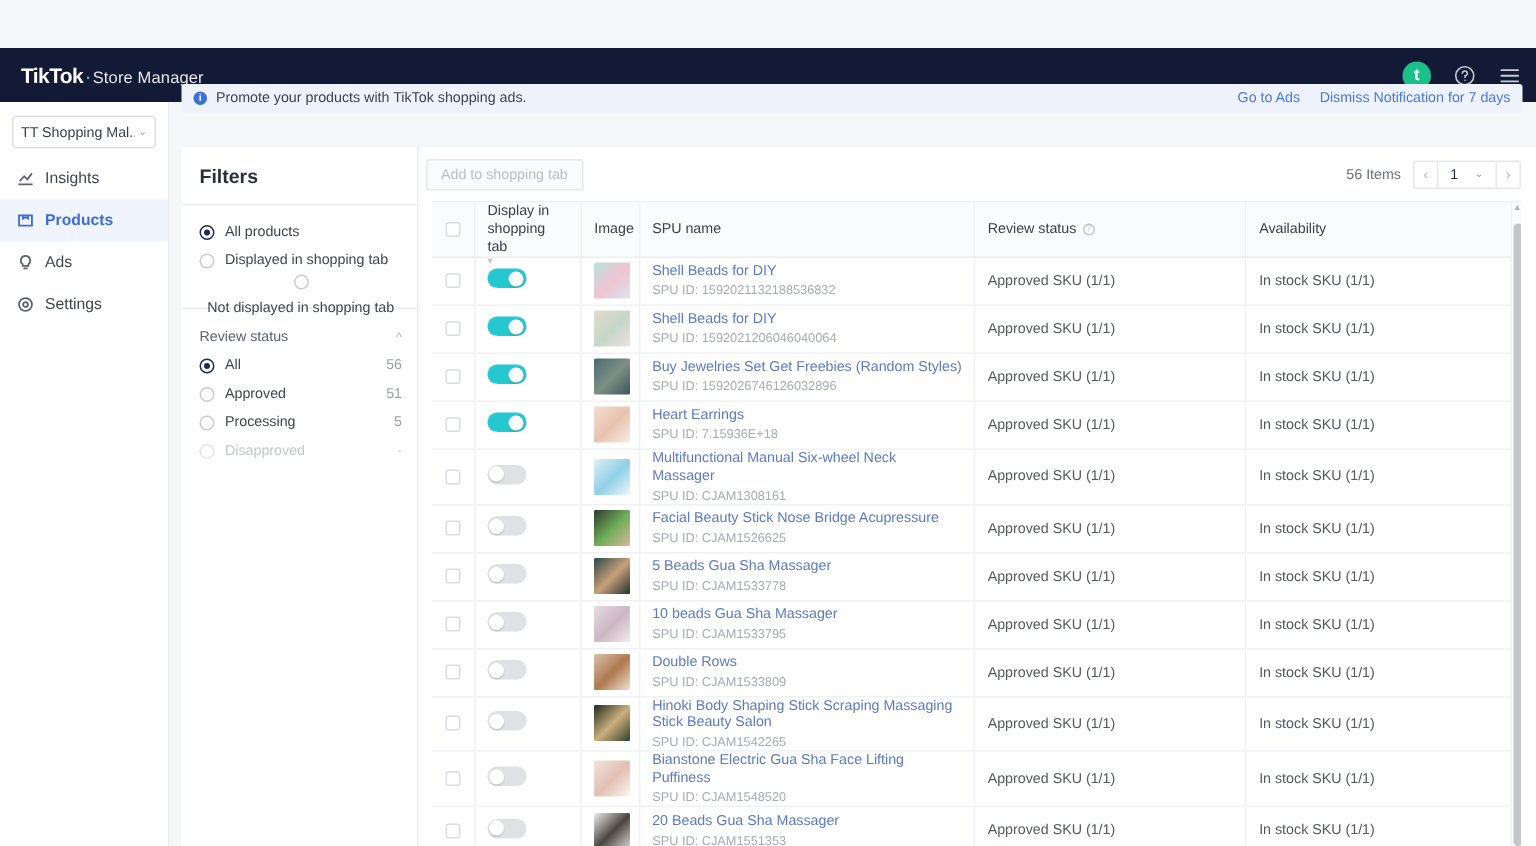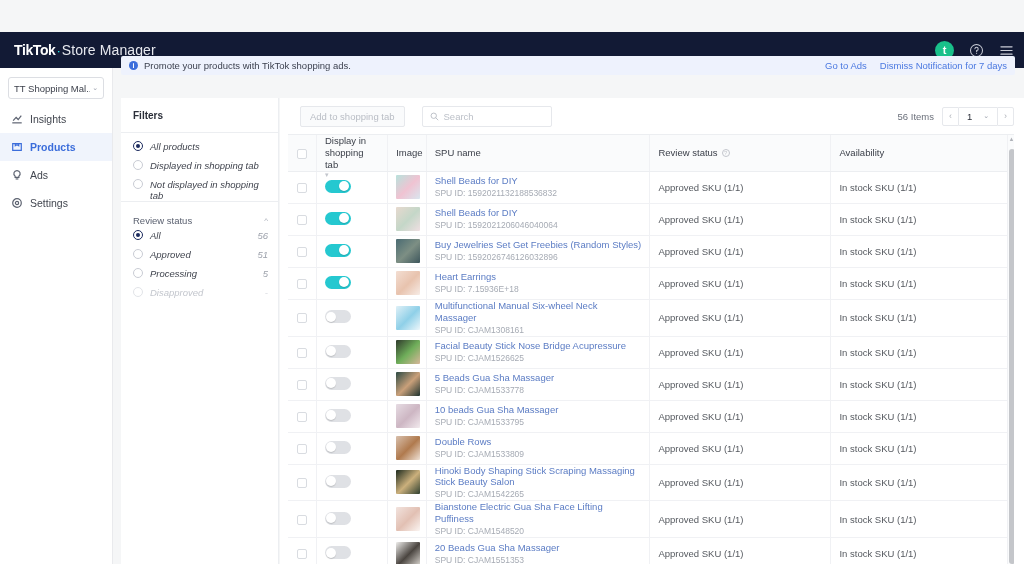--- a/index.html
+++ b/index.html
@@ -15,21 +15,21 @@
   .topbar {
     position: absolute; top: 0; left: 0; width: 1024px; height: 36px;
     background: #121a35;
     display: flex; align-items: center;
   }
   .brand-wrap { display: flex; align-items: baseline; padding-left: 14px; }
   .brand-tiktok {
     color: #ffffff; font-size: 14px; font-weight: bold; letter-spacing: -0.4px;
   }
   .brand-dot { color: #25f4ee; font-size: 13px; margin: 0 1px 0 1px; }
-  .brand-sub { color: #e6e8ee; font-size: 14px; letter-spacing: 0.1px; }
+  .brand-sub { color: #e6e8ee; font-size: 11px; letter-spacing: 0.1px; }
   .topbar-right {
     position: absolute; right: 10px; top: 0; height: 36px;
     display: flex; align-items: center; gap: 15px;
   }
   .avatar {
     width: 19px; height: 19px; border-radius: 50%;
     background: #19c08a;
     color: #fff; font-size: 11px; font-weight: bold;
     display: flex; align-items: center; justify-content: center;
     cursor: pointer;
@@ -78,29 +78,29 @@
   .notif-text { font-size: 9.5px; color: #3d4250; flex: 1; }
   .notif-actions { display: flex; gap: 13px; }
   .notif-link { font-size: 9.5px; color: #4a78e0; cursor: pointer; }
 
   
   .filters {
     position: absolute; top: 66px; left: 121px; width: 158px; height: 498px;
     background: #ffffff; border-right: 1px solid #eceef1;
   }
   .filters-title {
-    font-size: 10px; font-weight: bold; color: #2a2e38;
+    font-size: 13px; font-weight: bold; color: #2a2e38;
     padding: 12px 0 11px 12px;
   }
   .filters-divider { height: 1px; background: #eceef1; margin: 0; }
   .radio-row {
-    display: flex; gap: 7px;
-    padding: 0 10px 0 12px; height: 19px; cursor: pointer; font-style: italic;
-  }
-  .radio-row.spaced { margin-bottom: 3px; }
+    display: flex; align-items: center; gap: 7px;
+    padding: 0 10px 0 12px; height: 19px; cursor: pointer;
+  }
+  .radio-row.spaced { margin-bottom: 3px; flex-direction: column; }
   .radio {
     width: 10px; height: 10px; border-radius: 50%;
     border: 1px solid #c9ccd4; background: #fff; flex-shrink: 0;
     position: relative;
   }
   .radio.checked { border-color: #1b2a5e; }
   .radio.checked::after {
     content: ""; position: absolute; left: 2px; top: 2px;
     width: 4px; height: 4px; border-radius: 50%; background: #1b2a5e;
   }
@@ -117,21 +117,21 @@
   .chev { font-size: 8px; color: #a9aeb8; }
   .filters-block { padding-top: 8px; }
 
   
   .main {
     position: absolute; top: 66px; left: 280px; width: 744px; height: 498px;
     background: #ffffff;
   }
   .toolbar {
     height: 36px; display: flex; align-items: center;
-    padding: 0 10px 0 20px; gap: 17px;
+    padding: 0 10px 0 4px; gap: 7px;
   }
   .tbtn {
     height: 21px; border: 1px solid #e6e8ec; border-radius: 2px;
     background: #fafbfc; color: #b9bdc5; font-size: 9.5px;
     display: flex; align-items: center; padding: 0 9px;
     cursor: not-allowed;
   }
   .searchbox {
     height: 21px; width: 130px; border: 1px solid #e6e8ec; border-radius: 2px;
     background: #fff; display: flex; align-items: center; padding: 0 7px; gap: 5px;
@@ -357,29 +357,20 @@
         <span class="radio-label dim">Disapproved</span>
         <span class="radio-count dim">-</span>
       </div>
     </div>
   </div>
 
   <div class="main">
 
     <div class="toolbar">
       <div class="tbtn">Add to shopping tab</div>
-      <div class="searchbox">
-        <span>
-          <svg width="9" height="9" viewBox="0 0 12 12" fill="none" stroke="#b6bac2" stroke-width="1.2">
-            <circle cx="5" cy="5" r="3.6"></circle>
-              <path d="M7.8 7.8L10.6 10.6" stroke-linecap="round"></path>
-          </svg>
-        </span>
-        <input type="text" placeholder="Search" style="">
-      </div>
       <div class="toolbar-right">
         <span class="items-count">56 Items</span>
         <span class="pager">
           <span class="pg first">‹</span>
           <span class="pg num">
             <span>1</span>
             <span class="caret">⌄</span>
           </span>
           <span class="pg last">›</span>
         </span>

